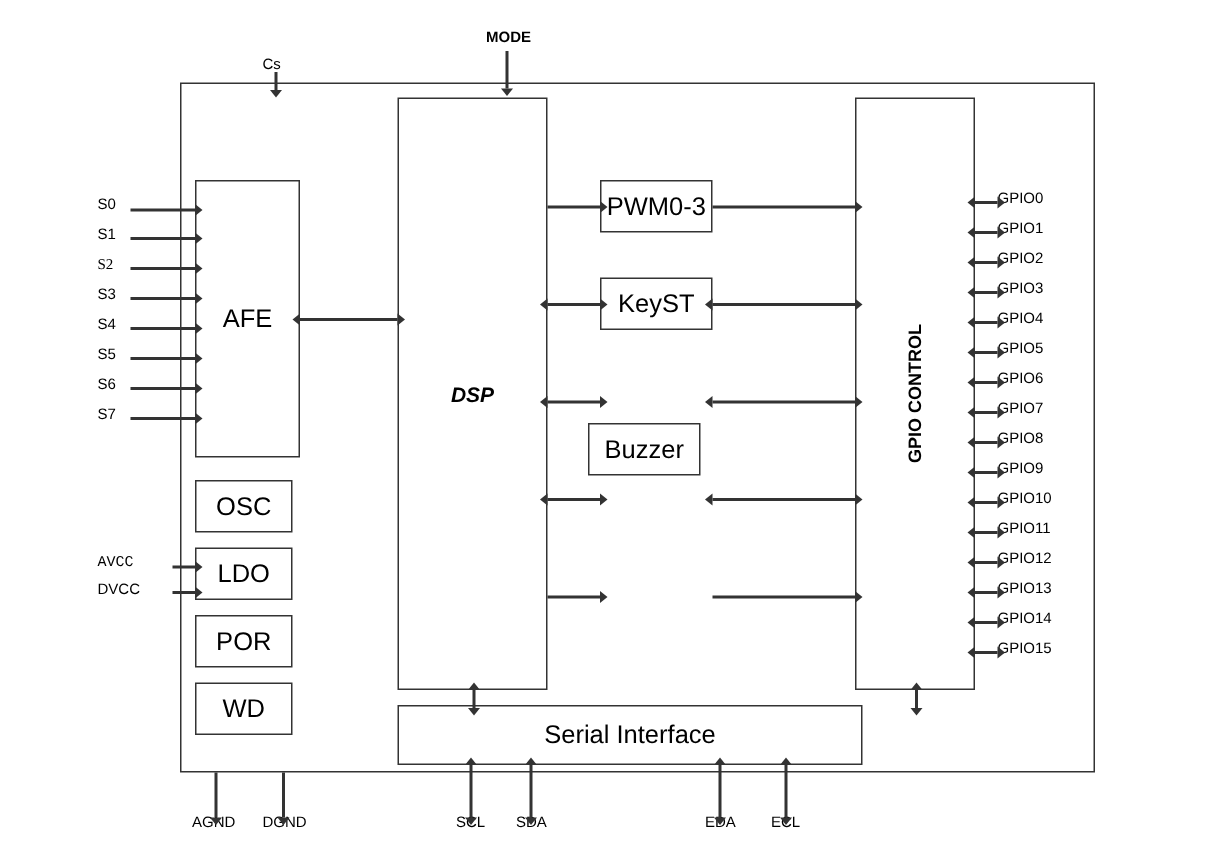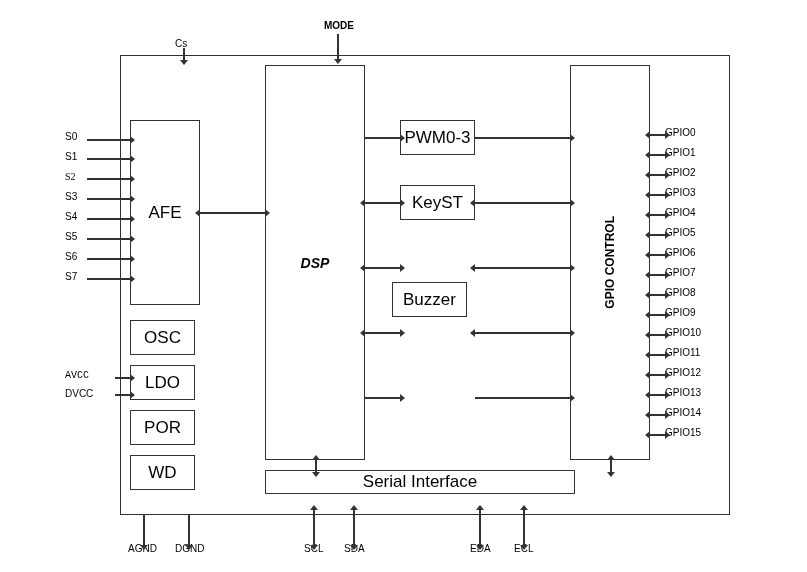--- a/index.html
+++ b/index.html
@@ -182,21 +182,21 @@
   <div class="block" style="left:400px; top:185px; width:75px; height:35px;">
     <span class="block-label">KeyST</span>
   </div>
 
   <div class="block" style="left:392px; top:250px; width:75px; height:35px;margin-top:32px;">
     <span class="block-label">Buzzer</span>
   </div>
 
 
 
-  <div class="block" style="left:265px; top:470px; width:310px; height:24px;">
+  <div class="block" style="left:265px; top:470px; width:310px; height:40px;">
     <span class="block-label">Serial Interface</span>
   </div>
 
   <div class="pin-label" style="left:65px; top:131px;text-align:center;">S0</div>
   <div class="line-h arrow-right" style="left:87px; top:139px; width:43px;"></div>
 
   <div class="pin-label" style="left:65px; top:151px;">S1</div>
   <div class="line-h arrow-right" style="left:87px; top:158px; width:43px;"></div>
 
   <div class="pin-label" style="left:65px; top:171px;font-family:Liberation Serif, serif;">S2</div>

